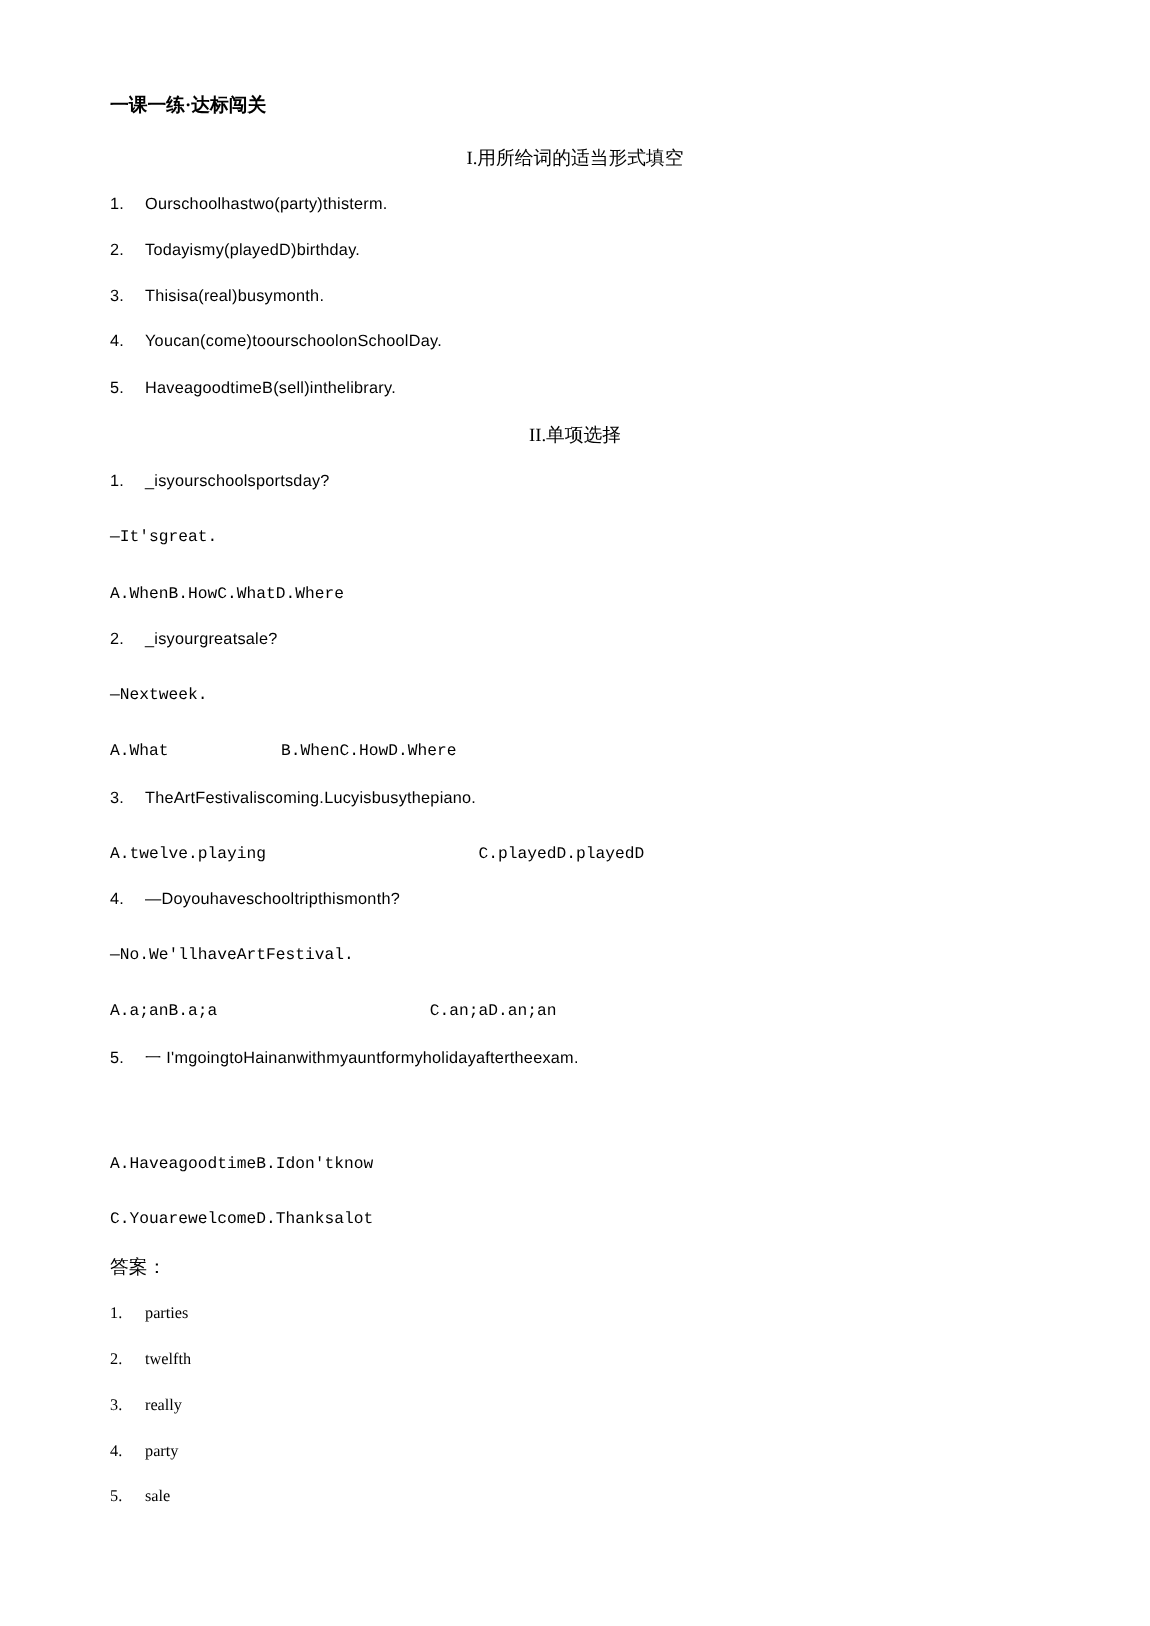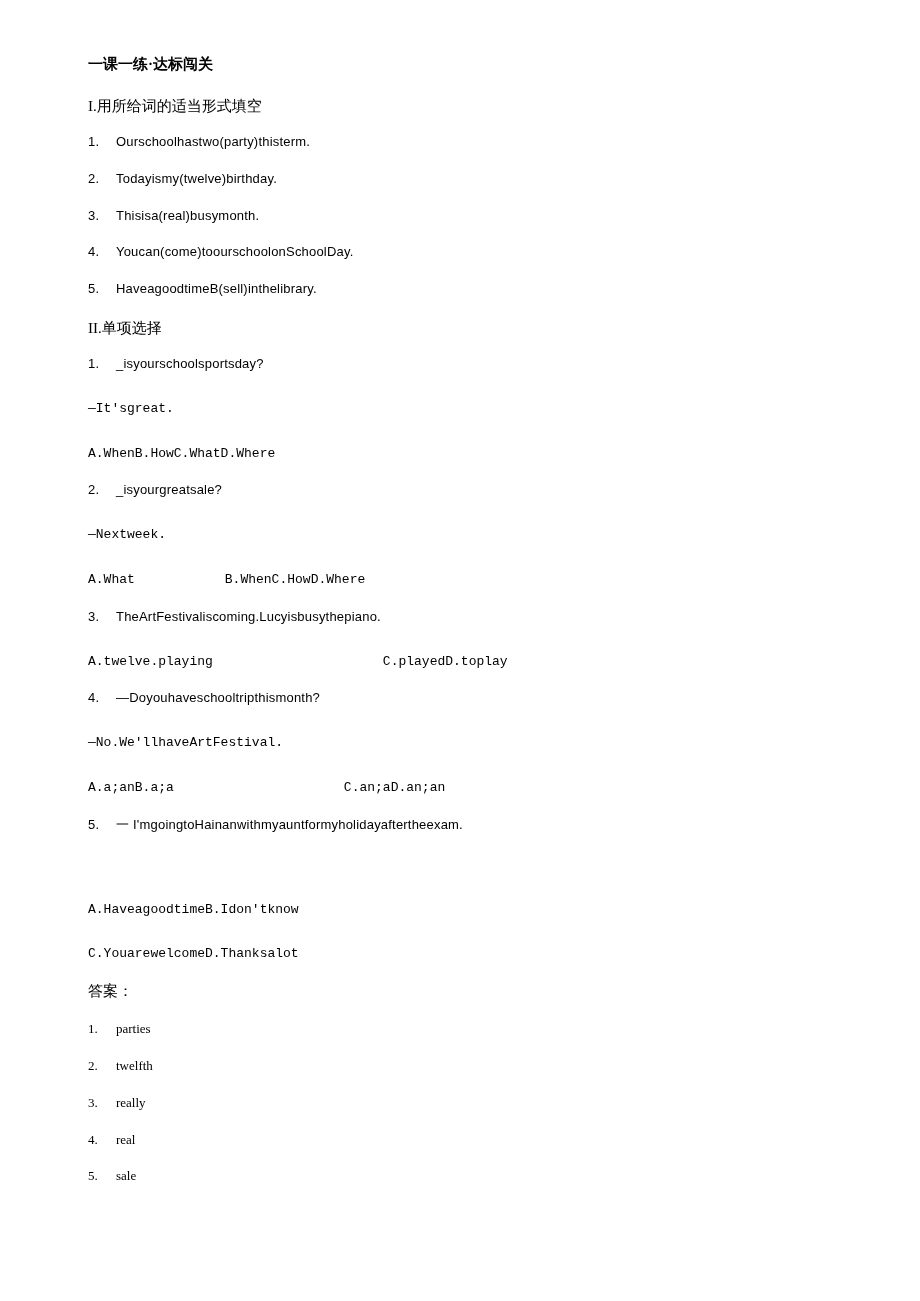--- a/index.html
+++ b/index.html
@@ -5,33 +5,34 @@
   body {
     margin: 0;
     padding: 0;
     background: #ffffff;
     font-family: "SimSun", "宋体", serif;
     color: #000;
   }
   .page {
     width: 920px;
     min-height: 1301px;
-    padding: 52px 88px 60px 88px;
+    padding: 73px 88px 60px 88px;
     box-sizing: border-box;
     font-size: 13px;
     line-height: 1.6;
   }
   .heading {
     font-weight: bold;
     font-size: 15px;
     margin-bottom: 18px;
   }
   .section-title {
     font-size: 15px;
     margin-bottom: 14px;
+    text-align: center;
   }
   .section-title .roman {
     font-family: "Times New Roman", serif;
   }
   .item {
     margin-bottom: 16px;
     font-family: Liberation Sans, sans-serif;
     letter-spacing: 0.2px;
   }
   .item .num {
@@ -40,21 +41,21 @@
   }
   .line {
     margin-bottom: 16px;
     font-family: "Courier New", SimSun, monospace;
     margin-top: 24px;
   }
   .answers-title {
     font-size: 15px;
     margin-top: 8px;
     margin-bottom: 14px;
-    font-family: Liberation Mono, monospace;
+    font-family: Liberation Serif, serif;
   }
   .ans {
     margin-bottom: 16px;
     font-family: Liberation Serif, serif;
   }
   .ans .num {
     display: inline-block;
     width: 28px;
   }
   .opt-gap-1 { display:inline-block; width:90px; }
@@ -68,21 +69,21 @@
   <div class="heading">一课一练·达标闯关</div>
 
   <div class="section-title">
     <span class="roman">I.</span><span>用所给词的适当形式填空</span>
   </div>
 
   <div class="item">
     <span class="num">1.</span><span>Ourschoolhastwo(party)thisterm.</span>
   </div>
   <div class="item">
-    <span class="num">2.</span><span>Todayismy(twelve)birthday.</span>
+    <span class="num">2.</span><span>Todayismy(playedD)birthday.</span>
   </div>
   <div class="item">
     <span class="num">3.</span><span>Thisisa(real)busymonth.</span>
   </div>
   <div class="item">
     <span class="num">4.</span><span>Youcan(come)toourschoolonSchoolDay.</span>
   </div>
   <div class="item">
     <span class="num">5.</span><span>HaveagoodtimeB(sell)inthelibrary.</span>
   </div>
@@ -102,21 +103,21 @@
   </div>
   <div class="line">—Nextweek.</div>
   <div class="line">
     <span>A.What</span><span class="opt-gap-1"></span><span>B.WhenC.HowD.Where</span>
   </div>
 
   <div class="item">
     <span class="num">3.</span><span>TheArtFestivaliscoming.Lucyisbusythepiano.</span>
   </div>
   <div class="line">
-    <span>A.twelve.playing</span><span class="opt-gap-2"></span><span>C.playedD.toplay</span>
+    <span>A.twelve.playing</span><span class="opt-gap-2"></span><span>C.playedD.playedD</span>
   </div>
 
   <div class="item">
     <span class="num">4.</span><span>—Doyouhaveschooltripthismonth?</span>
   </div>
   <div class="line">—No.We'llhaveArtFestival.</div>
   <div class="line">
     <span>A.a;anB.a;a</span><span class="opt-gap-2"></span><span>C.an;aD.an;an</span>
   </div>
 
@@ -132,19 +133,19 @@
   <div class="ans">
     <span class="num">1.</span><span>parties</span>
   </div>
   <div class="ans">
     <span class="num">2.</span><span>twelfth</span>
   </div>
   <div class="ans">
     <span class="num">3.</span><span>really</span>
   </div>
   <div class="ans">
-    <span class="num">4.</span><span>real</span>
+    <span class="num">4.</span><span>party</span>
   </div>
   <div class="ans">
     <span class="num">5.</span><span>sale</span>
   </div>
 
 </div>
 
 </body></html>

